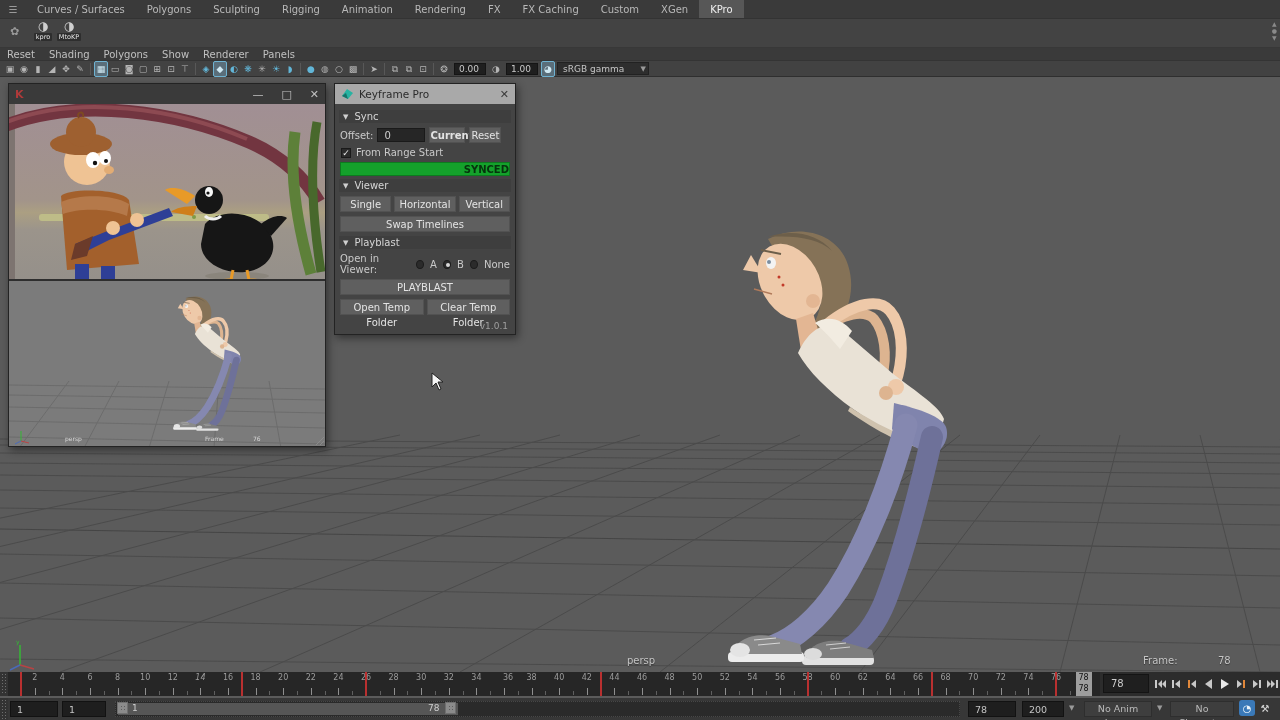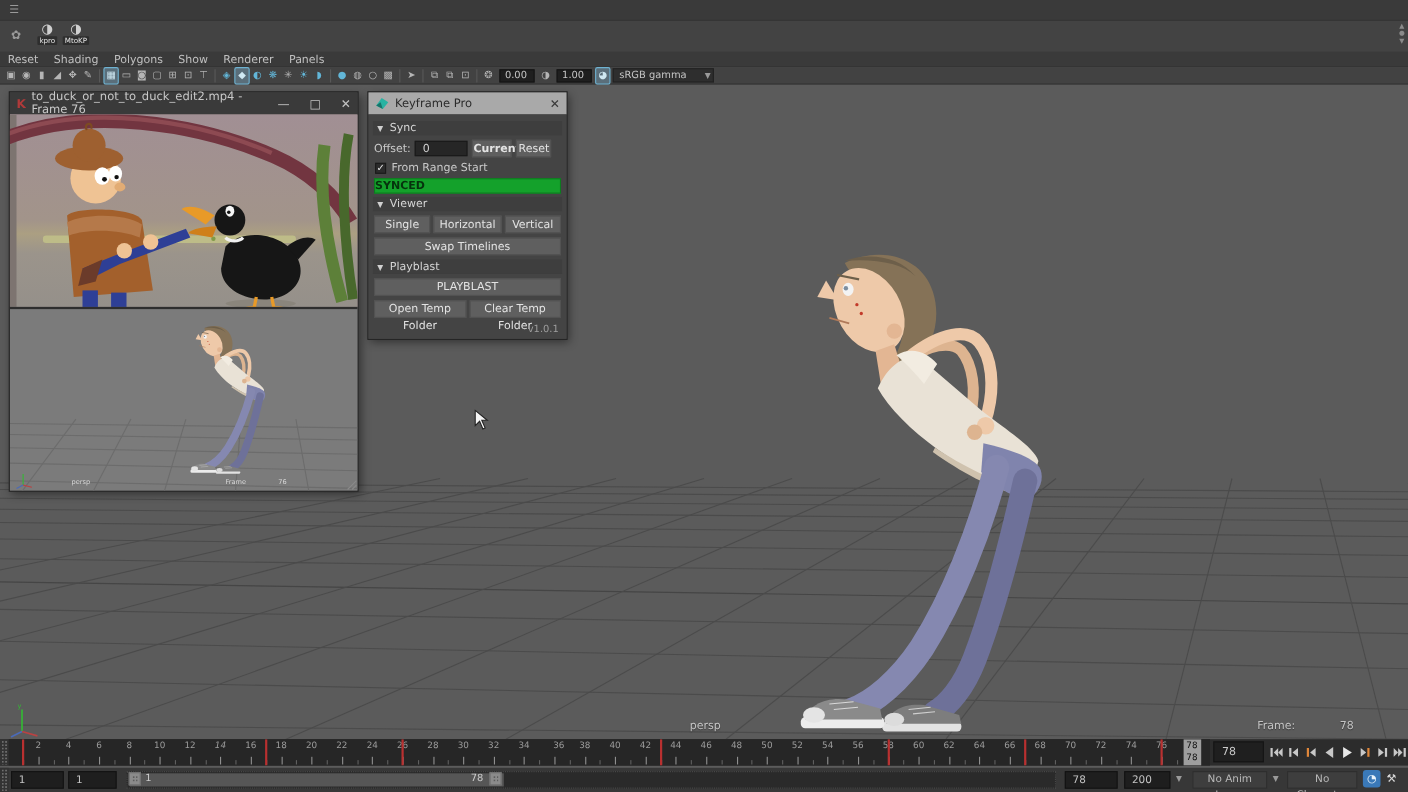--- a/index.html
+++ b/index.html
@@ -64,21 +64,21 @@
   .kp-row { display:flex; align-items:center; gap:4px; margin:4px 1px; }
   .kp-label { color:#c9c9c9; font-size:10px; }
   .kp-input { width:48px; height:14px; background:#262626; border:1px solid #1a1a1a;
     color:#cfcfcf; font-size:10px; line-height:13px; padding-left:6px; }
   .kp-btn { background:#5f5f5f; border:1px solid #525252; color:#e3e3e3; font-size:10px;
     text-align:center; line-height:15px; height:16px; cursor:default; }
   .kp-check { display:flex; align-items:center; gap:5px; margin:4px 2px; }
   .kp-checkbox { width:10px; height:10px; background:#2b2b2b; border:1px solid #1a1a1a;
     color:#e8e8e8; font-size:9px; line-height:9px; text-align:center; }
   .kp-green { height:14px; background:#14a12b; border:1px solid #0d7a1f; color:#06330d;
-    font-weight:bold; font-size:10px; text-align:left; line-height:13px; margin:3px 1px; }
+    font-weight:bold; font-size:10px; text-align:right; line-height:13px; margin:3px 1px; }
   .kp-version { text-align:right; color:#9f9f9f; font-size:9px; padding:2px 3px 1px 0; }
   .radio { width:9px; height:9px; border-radius:50%; background:#2b2b2b; border:1px solid #1c1c1c;
     position:relative; }
   .radio.sel::after { content:""; position:absolute; left:2px; top:2px; width:4px; height:4px;
     border-radius:50%; background:#d8d8d8; }
 
   
   #timebar { left:0; top:672px; width:1280px; height:24px; background:#2c2c2c; }
   .grip { left:0; top:0; width:8px; height:100%; background:#333 }
   .grip::after { content:""; position:absolute; inset:1px;
@@ -113,20 +113,33 @@
   .rg-icon { top:2px; width:16px; height:16px; border-radius:3px; display:flex;
     align-items:center; justify-content:center; font-size:10px; }
 </style>
 </head>
 <body>
 
 <div id="stage">
 
   <div class="abs tabbar">
     <div class="tabbar-menu">☰</div>
+    <div id="shelfTabs" style="display:flex;">
+        <div class="shelf-tab">Curves / Surfaces</div>
+        <div class="shelf-tab">Polygons</div>
+        <div class="shelf-tab">Sculpting</div>
+        <div class="shelf-tab">Rigging</div>
+        <div class="shelf-tab">Animation</div>
+        <div class="shelf-tab">Rendering</div>
+        <div class="shelf-tab">FX</div>
+        <div class="shelf-tab">FX Caching</div>
+        <div class="shelf-tab">Custom</div>
+        <div class="shelf-tab">XGen</div>
+        <div class="shelf-tab active">KPro</div>
+      </div>
   </div>
 
   <div class="abs shelf"></div>
   <div class="abs shelf-gear">✿</div>
   <div class="abs shelf-item" style="left:30px;">
     <span class="glyph">◑</span>
     <span class="lbl">kpro</span>
   </div>
   <div class="abs shelf-item" style="left:56px;">
     <span class="glyph">◑</span>
@@ -279,21 +292,20 @@
     </svg>
 
     <div class="abs hud" style="left:627px;top:578px;">persp</div>
     <div class="abs hud" style="left:1143px;top:578px;">Frame:</div>
     <div class="abs hud" style="left:1218px;top:578px;">78</div>
   </div>
 
   <div class="abs fwin" style="left:8px;top:83px;width:318px;height:364px;">
     <div class="fwin-title ref-title">
       <span class="wicon">K</span>
-      <span>to_duck_or_not_to_duck_edit2.mp4 - Frame 76</span>
       <span class="wctl">
         <span>—</span>
         <span>□</span>
         <span>✕</span>
       </span>
     </div>
 
     <svg width="316" height="175" style="display:block;background:#a29091;">
       <defs>
         <linearGradient id="cbg" x1="0" y1="0" x2="0" y2="1">
@@ -422,20 +434,29 @@
         <span class="kp-btn" style="flex:1;">Vertical</span>
       </div>
       <div class="kp-row">
         <span class="kp-btn" style="flex:1;">Swap Timelines</span>
       </div>
 
       <div class="kp-sect">
         <span class="tri">▼</span>
         <span>Playblast</span>
       </div>
+      <div class="kp-row" id="viewerRadios" style="gap:6px;">
+        <span class="kp-label">Open in Viewer:</span>
+      <span class="radio"></span>
+          <span class="kp-label">A</span>
+          <span class="radio sel"></span>
+          <span class="kp-label">B</span>
+          <span class="radio"></span>
+          <span class="kp-label">None</span>
+        </div>
       <div class="kp-row">
         <span class="kp-btn" style="flex:1;">PLAYBLAST</span>
       </div>
       <div class="kp-row" style="gap:3px;">
         <span class="kp-btn" style="flex:1;">Open Temp Folder</span>
         <span class="kp-btn" style="flex:1;">Clear Temp Folder</span>
       </div>
       <div class="kp-version">v1.0.1</div>
     </div>
   </div>

